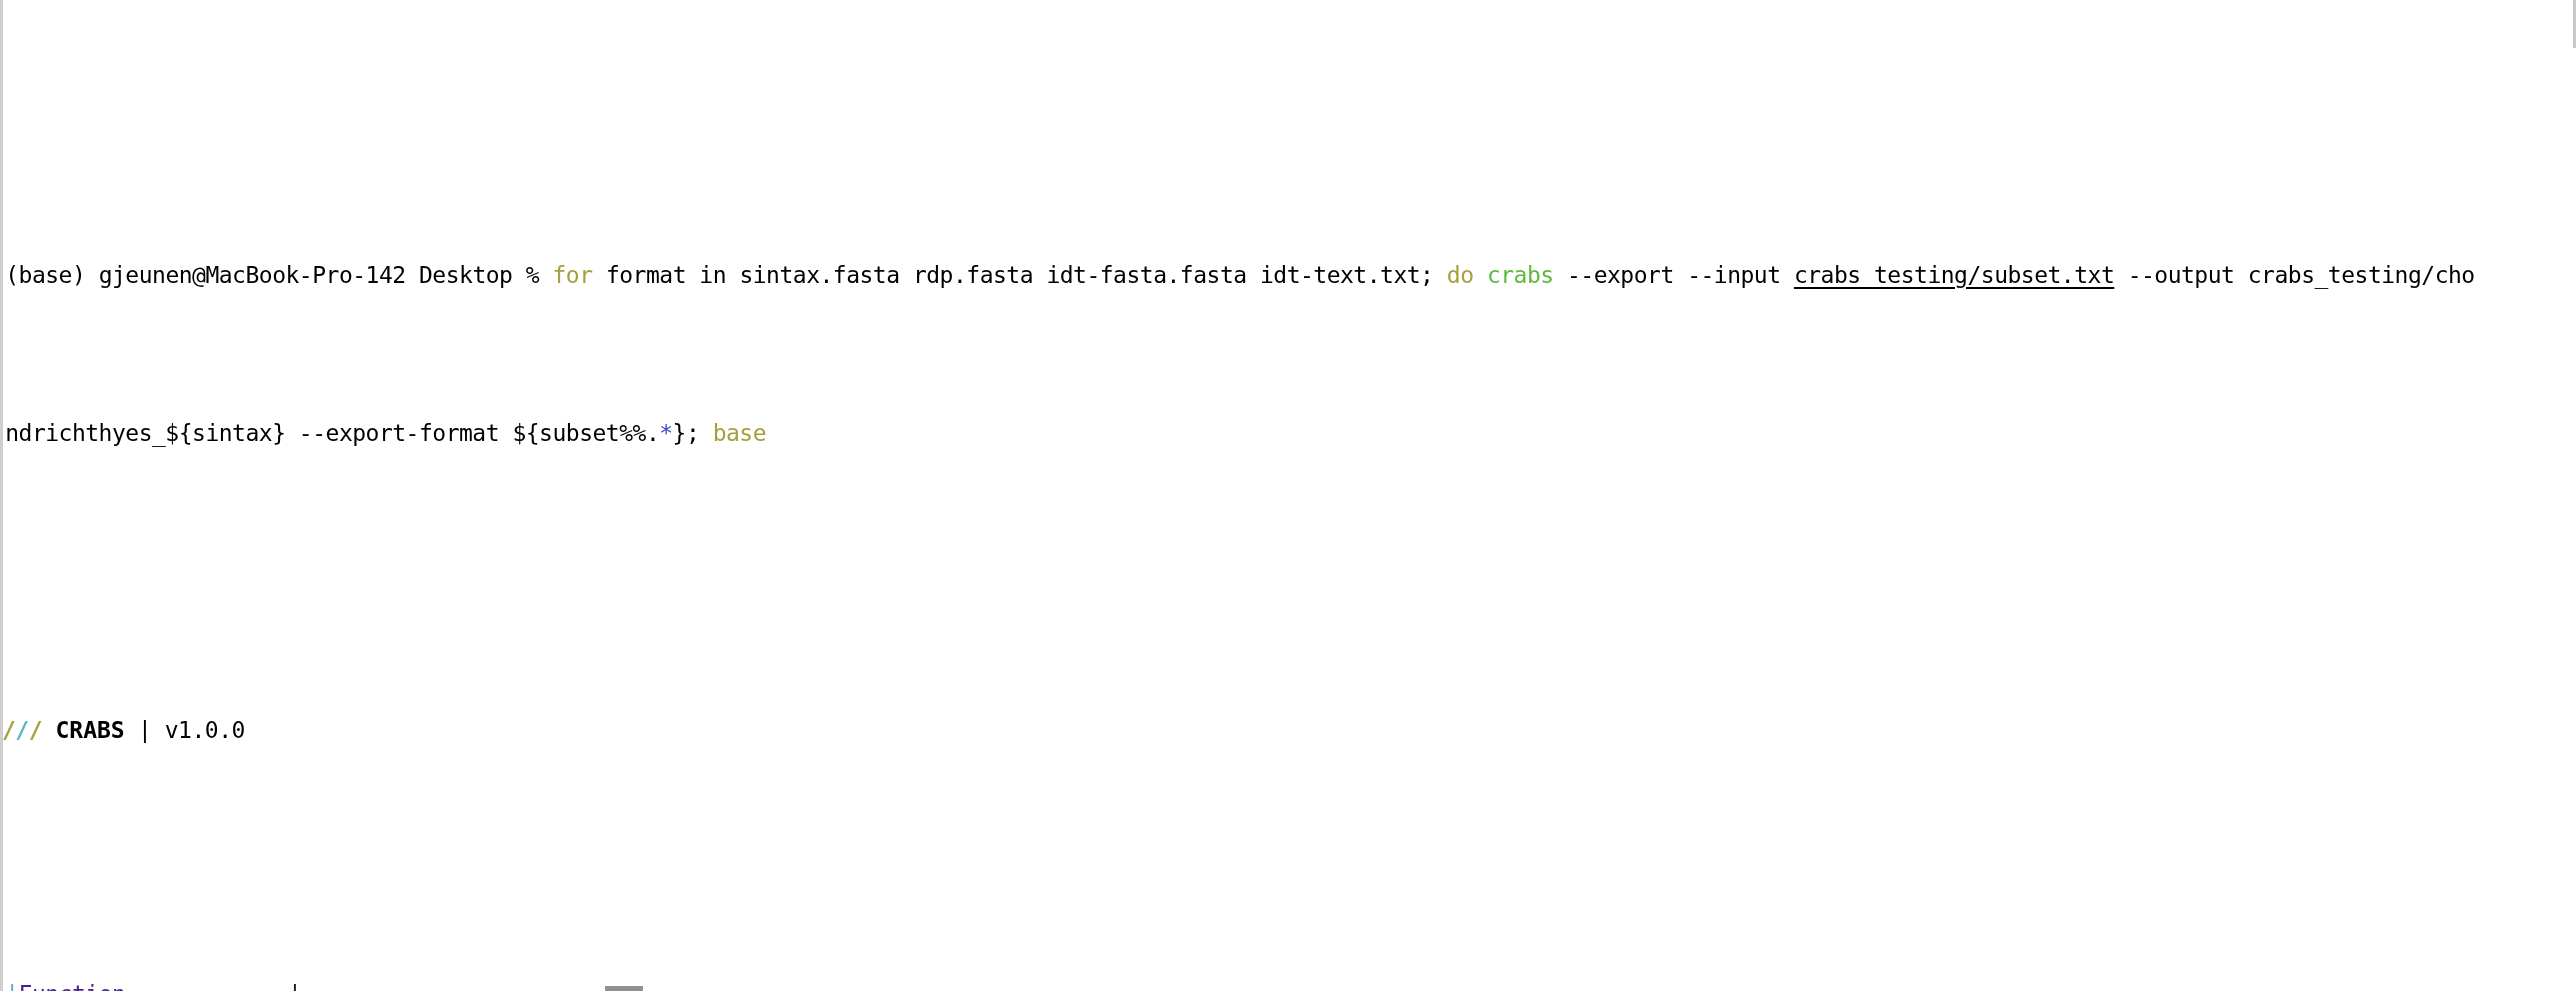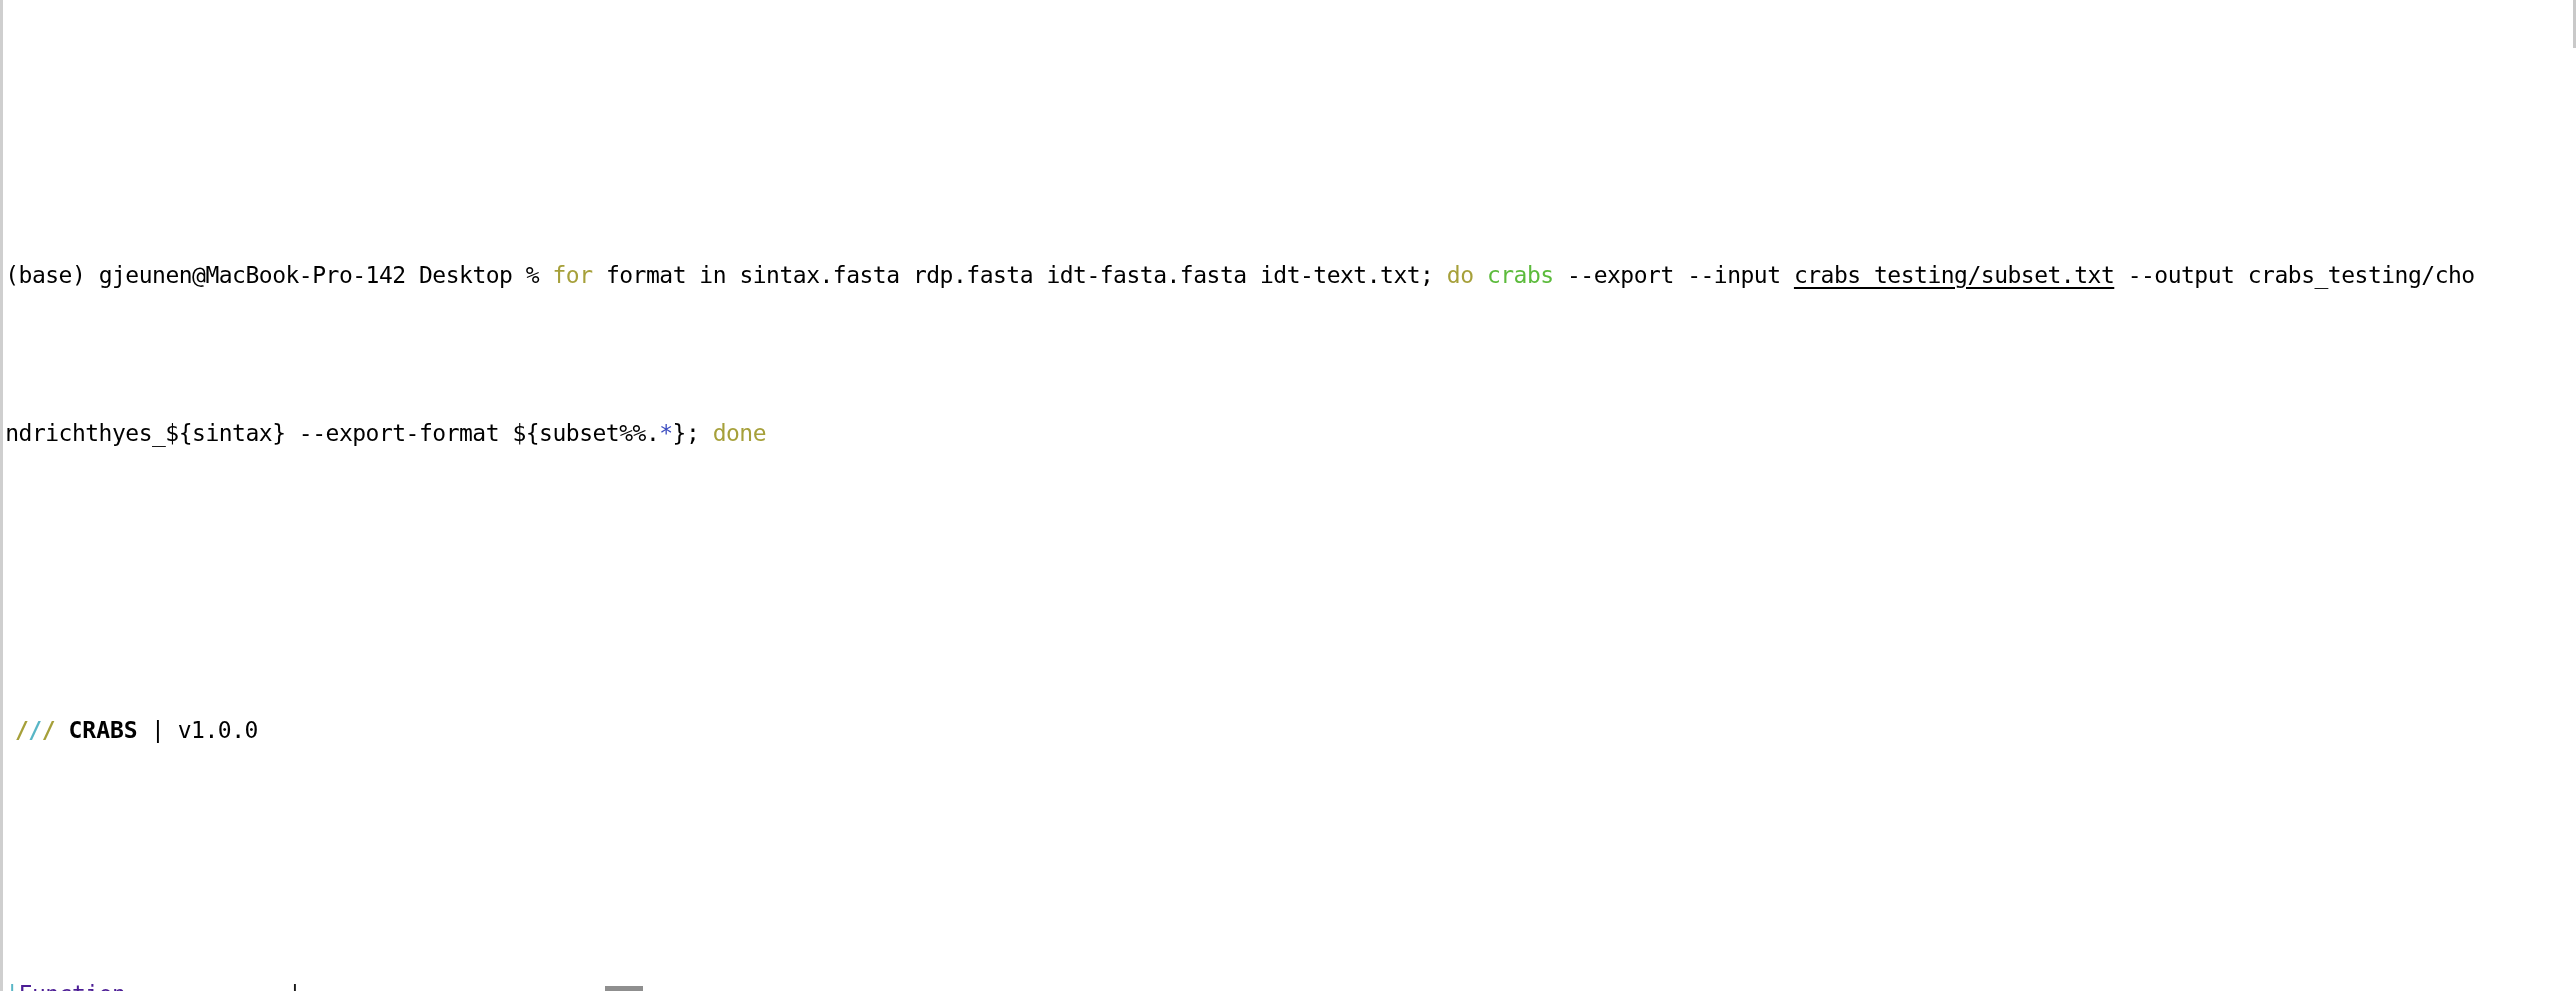--- a/index.html
+++ b/index.html
@@ -57,21 +57,21 @@
   
   .c-plain   { color: #000000; }
   .c-kw      { color: #a6a03a; }          
   .c-cmd     { color: #5cbb3c; }          
   .c-star    { color: #3b4cc0; }          
   .c-under   { color: #000000; text-decoration: underline; text-underline-offset: 3.5px; }          
   .c-slash1  { color: #a6a03a; }
   .c-slash2  { color: #58b6c6; }
 
   
-  .banner { display: block; height: 33px; padding-left: 15px; }
+  .banner { display: block; height: 33px; padding-left: 2px; }
   .banner .sl { font-weight: bold; }
   .banner .nm { font-weight: bold; color: #000000; letter-spacing: 0px; }
   .banner .sep { color: #000000; }
   .banner .ver { color: #000000; }
 
   
   .trow {
     display: flex;
     align-items: baseline;
     height: 33px;
@@ -102,21 +102,21 @@
 <body>
 
 <div id="terminal">
 
   <div id="win-edge"></div>
   <div id="win-edge-right"></div>
 
   
   <div class="line"><span class="c-plain">(base)</span><span class="c-plain"> </span><span class="c-plain">gjeunen@MacBook-Pro-142</span><span class="c-plain"> </span><span class="c-plain">Desktop</span><span class="c-plain"> </span><span class="c-plain">%</span><span class="c-plain"> </span><span class="c-kw">for</span><span class="c-plain"> </span><span class="c-plain">format in sintax.fasta rdp.fasta idt-fasta.fasta idt-text.txt;</span><span class="c-plain"> </span><span class="c-kw">do</span><span class="c-plain"> </span><span class="c-cmd">crabs</span><span class="c-plain"> </span><span class="c-plain">--export</span><span class="c-plain"> </span><span class="c-plain">--input</span><span class="c-plain"> </span><span class="c-under">crabs_testing/subset.txt</span><span class="c-plain"> </span><span class="c-plain">--output</span><span class="c-plain"> </span><span class="c-plain">crabs_testing/cho</span></div>
 
-  <div class="line"><span class="c-plain">ndrichthyes_${sintax}</span><span class="c-plain"> </span><span class="c-plain">--export-format</span><span class="c-plain"> </span><span class="c-plain">${subset%</span><span class="c-plain">%.</span><span class="c-star">*</span><span class="c-plain">};</span><span class="c-plain"> </span><span class="c-kw">done</span></div>
+  <div class="line"><span class="c-plain">ndrichthyes_${sintax}</span><span class="c-plain"> </span><span class="c-plain">--export-format</span><span class="c-plain"> </span><span class="c-plain">${subset%</span><span class="c-plain">%.</span><span class="c-star">*</span><span class="c-plain">};</span><span class="c-plain"> </span><span class="c-kw">base</span></div>
 
   <div class="blank"></div>
 
   
   <div class="banner"><span class="sl c-slash1">/</span><span class="sl c-slash2">/</span><span class="sl c-slash1">/</span><span> </span><span class="nm">CRABS</span><span> </span><span class="sep">|</span><span> </span><span class="ver">v1.0.0</span></div>
 
   <div class="blank"></div>
 
   <div class="trow"><span class="lead">|</span><span class="lbl">Function</span><span class="sep">|</span></div>
 

